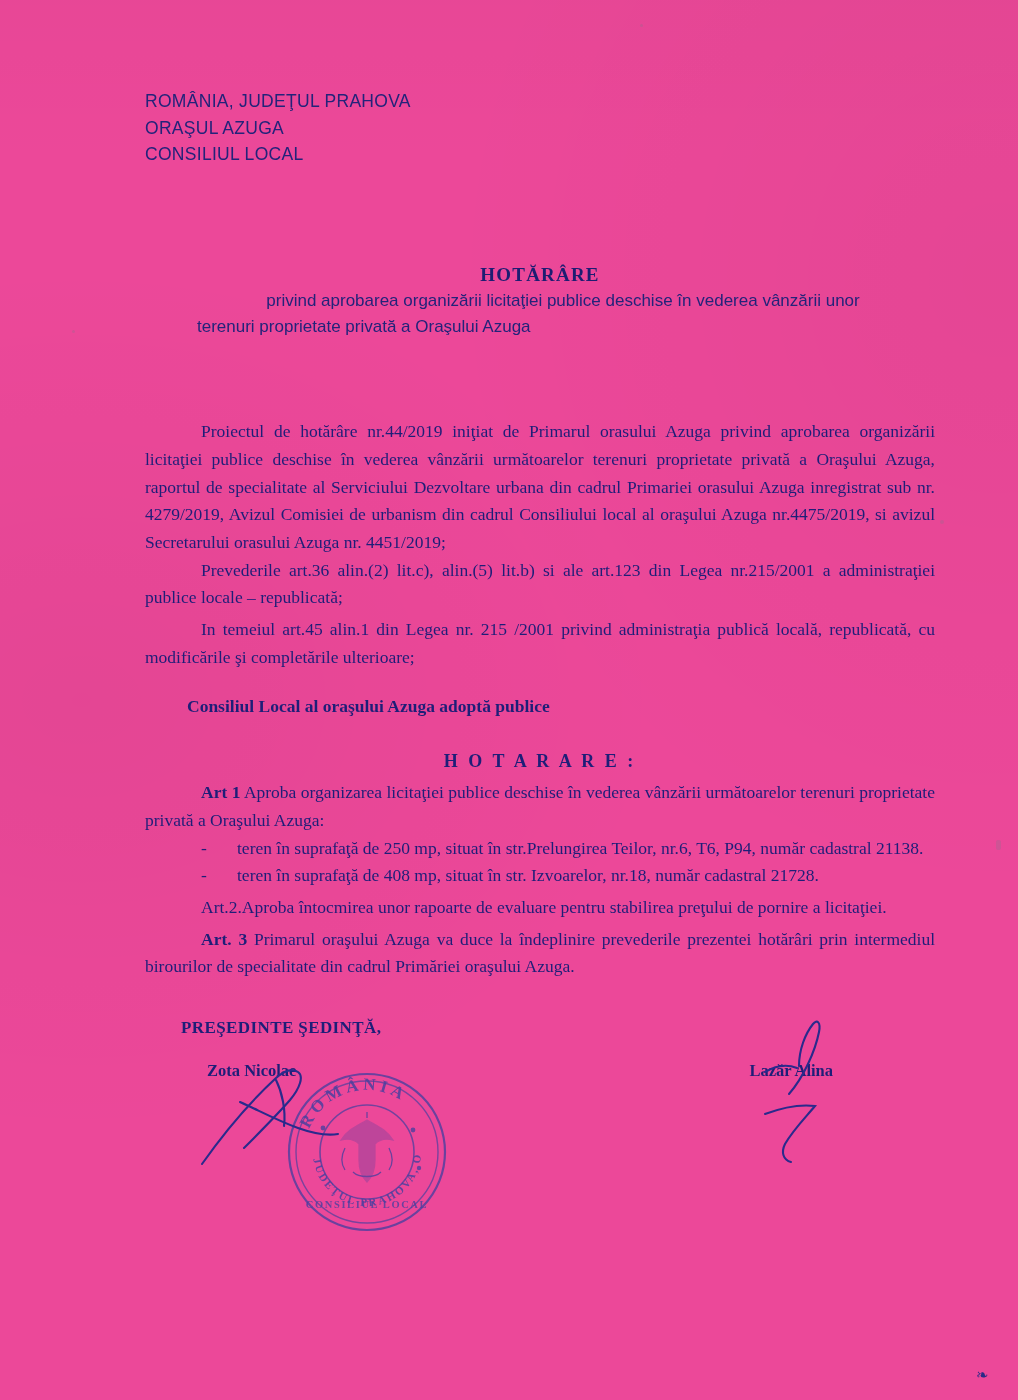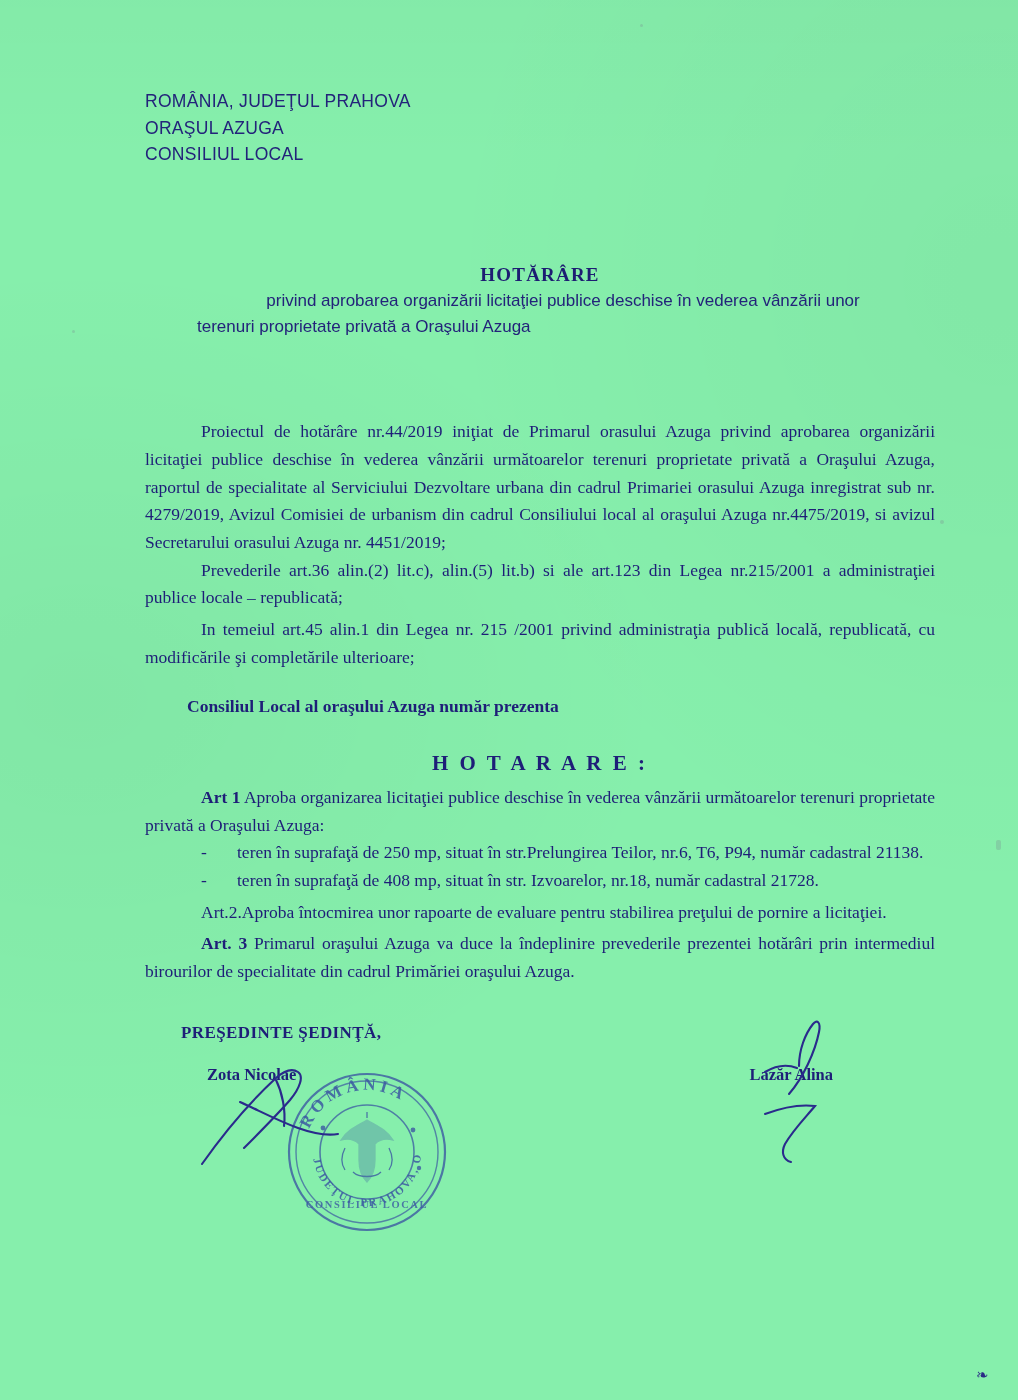--- a/index.html
+++ b/index.html
@@ -11,21 +11,21 @@
     width: 1018px;
     height: 1400px;
     position: relative;
     font-family: "Liberation Serif", serif;
     color: #1a1a6e;
     overflow: hidden;
   }
   .page {
     position: absolute;
     inset: 0;
-    background: #86efac;
+    background: #ec4899;
   }
   
   .scan-shade {
     position: absolute;
     inset: 0;
     background:
       radial-gradient(ellipse at 8% 50%, rgba(0,0,0,0.035), rgba(0,0,0,0) 45%),
       radial-gradient(ellipse at 98% 20%, rgba(0,0,0,0.03), rgba(0,0,0,0) 40%),
       linear-gradient(to bottom, rgba(0,0,0,0.02), rgba(0,0,0,0) 12%);
     pointer-events: none;
@@ -75,21 +75,21 @@
     color: #1e1e78;
   }
   .para { margin-bottom: 0; }
   .indent { text-indent: 56px; display: block; }
   .spaced { margin-top: 4px; }
   .center-caps {
     text-align: center;
     font-weight: bold;
     letter-spacing: 3px;
     margin-top: 26px;
-    font-size: 21px;
+    font-size: 18px;
   }
   .bold-left {
     font-weight: bold;
     margin-top: 22px;
     padding-left: 42px;
     font-size: 17.5px;
   }
   .art-head { font-weight: bold; }
   .bullet-row {
     display: block;
@@ -192,21 +192,21 @@
       </div>
 
       <div class="para">
         <span class="indent">Prevederile art.36 alin.(2) lit.c), alin.(5) lit.b) si ale art.123 din Legea nr.215/2001 a administraţiei publice locale – republicată;</span>
       </div>
 
       <div class="para spaced">
         <span class="indent">In temeiul art.45 alin.1 din Legea nr. 215 /2001 privind administraţia publică locală, republicată, cu modificările şi completările ulterioare;</span>
       </div>
 
-      <div class="bold-left">Consiliul Local al oraşului Azuga număr prezenta</div>
+      <div class="bold-left">Consiliul Local al oraşului Azuga adoptă publice</div>
 
       <div class="center-caps">H O T A R A R E :</div>
 
       <div class="para spaced">
         <span class="indent">
           <span class="art-head">Art 1</span><span> Aproba   organizarea licitaţiei publice deschise în vederea vânzării următoarelor terenuri proprietate privată a Oraşului Azuga:</span>
         </span>
       </div>
 
       <div class="bullet-row">

